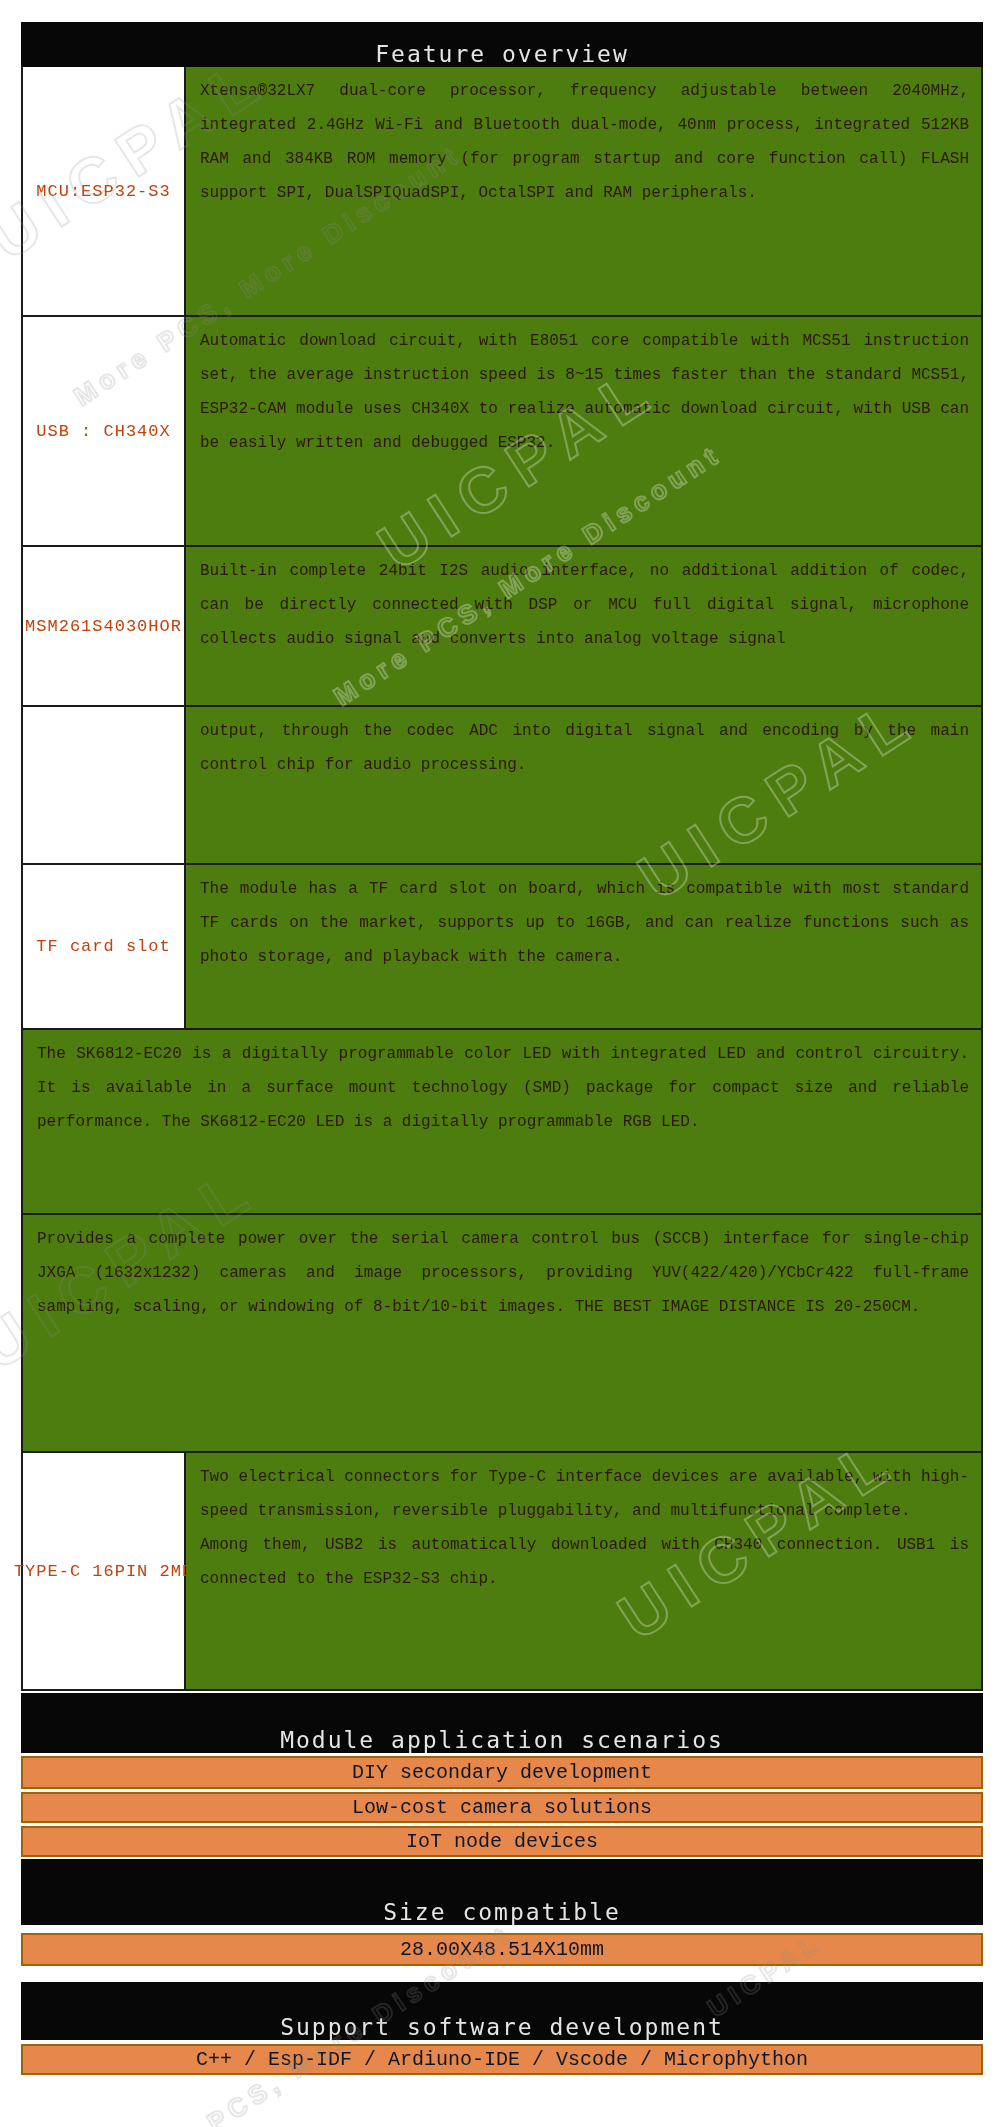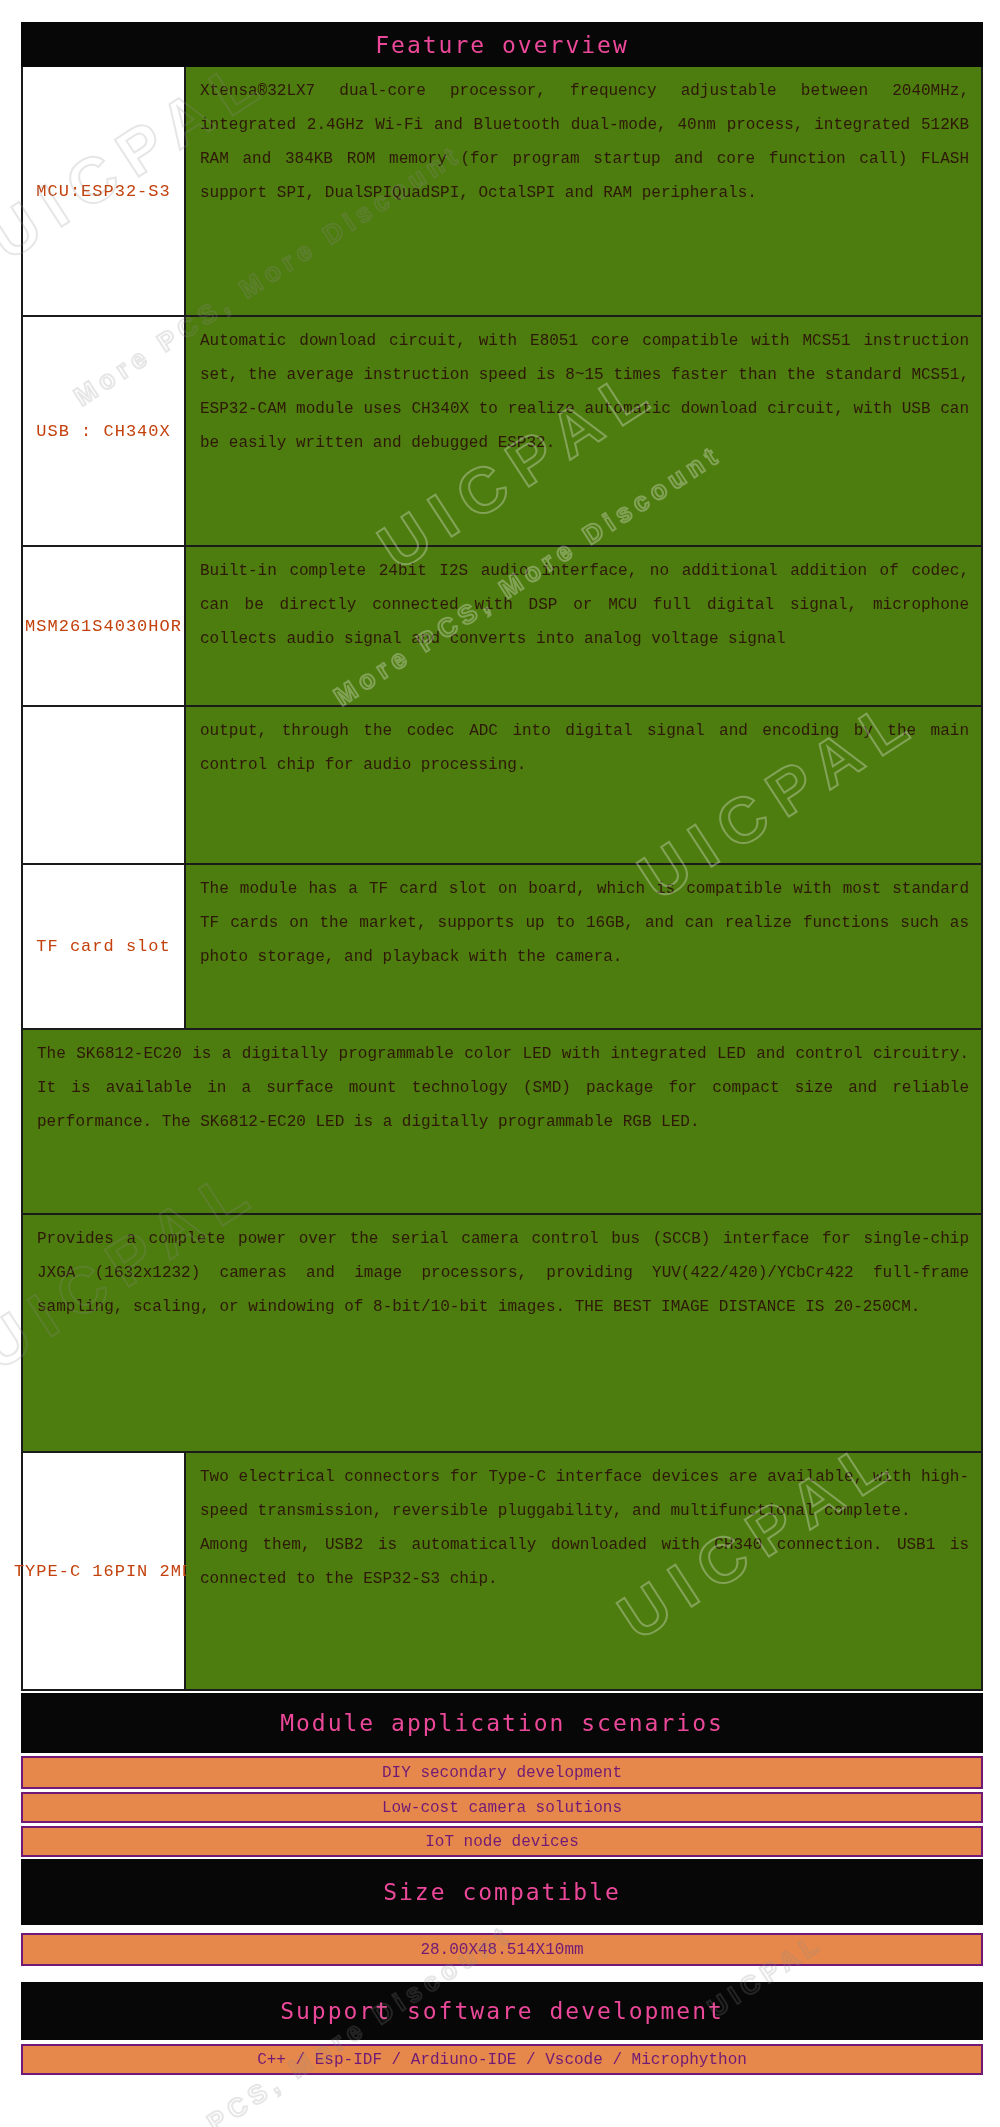--- a/index.html
+++ b/index.html
@@ -1,42 +1,42 @@
 <!DOCTYPE html>
 <html><head>
 <meta charset="utf-8">
 <style>
   html,body{margin:0;padding:0;background:#ffffff;}
   .page{position:relative;width:1000px;height:2127px;background:#ffffff;overflow:hidden;
         font-family:"Liberation Mono",monospace;}
   .content{position:absolute;left:21px;top:22px;width:962px;}
 
   
-  .bar-black{background:#070707;color:#ec4899;display:flex;align-items:center;justify-content:center;
+  .bar-black{background:#070707;color:#e5e5e5;display:flex;align-items:flex-end;justify-content:center;
              font-family:"DejaVu Sans Mono",monospace;font-size:23px;letter-spacing:2px;box-sizing:border-box;}
   .h-feature{height:45px;}
   .h-scenarios{height:60px;margin-top:2px;}
   .h-size{height:66px;margin-top:2px;}
   .h-support{height:58px;margin-top:16px;}
 
   
   .feature-table{border:2px solid #1b1b1b;border-top:none;box-sizing:border-box;}
   .spec-row{display:flex;border-bottom:2px solid #1b1b1b;box-sizing:border-box;}
   .spec-row:last-child{border-bottom:none;}
   .r1{height:250px}.r2{height:230px}.r3{height:160px}.r4{height:158px}
   .r5{height:165px}.r6{height:185px}.r7{height:238px}.r8{height:236px}
   .cell-label{width:163px;flex:0 0 163px;background:#ffffff;border-right:2px solid #1b1b1b;
               display:flex;align-items:center;justify-content:center;text-align:center;
               font-size:17px;color:#c2410c;white-space:nowrap;box-sizing:border-box;letter-spacing:1px;}
   .cell-desc{flex:1;background:#4d7c0f;color:#2e1808;padding:7px 12px 4px 14px;
              font-size:16px;line-height:34px;text-align:justify;white-space:pre-line;box-sizing:border-box;}
 
   
-  .bar-orange{background:#e6884b;border:2px solid #701a75;display:flex;align-items:center;justify-content:center;
-              color:#701a75;font-size:16px;box-sizing:border-box;}
+  .bar-orange{background:#e6884b;border:2px solid #a16207;display:flex;align-items:center;justify-content:center;
+              color:#0f172a;font-size:20px;box-sizing:border-box;}
   .b-item1{height:33px;margin-top:3px;}
   .b-item{height:31px;margin-top:3px;}
   .b-size{height:33px;margin-top:8px;}
   .b-lang{height:31px;margin-top:4px;}
 
   
   .wm{position:absolute;transform:rotate(-33deg);font-family:"Liberation Sans",sans-serif;
       font-weight:bold;color:transparent;pointer-events:none;z-index:4;white-space:nowrap;}
   .wm-big{font-size:64px;letter-spacing:14px;}
   .wm-small{font-size:26px;letter-spacing:6px;}

